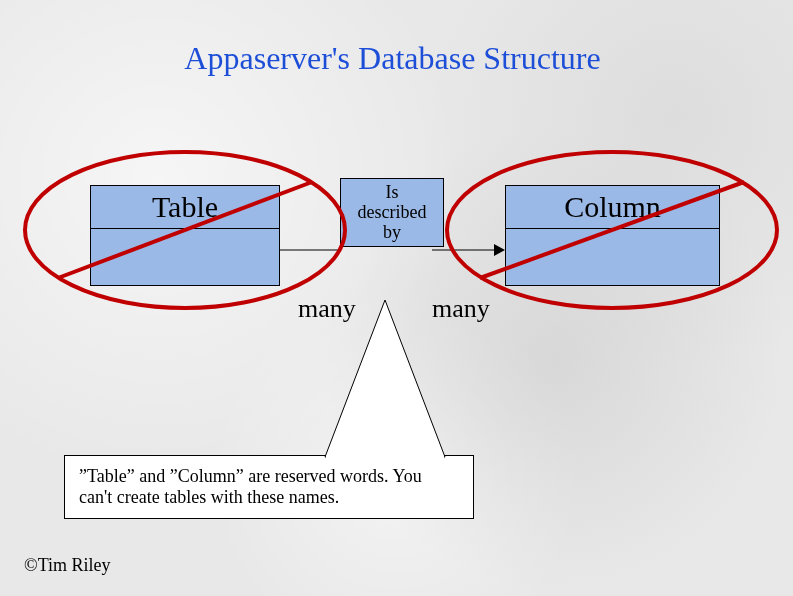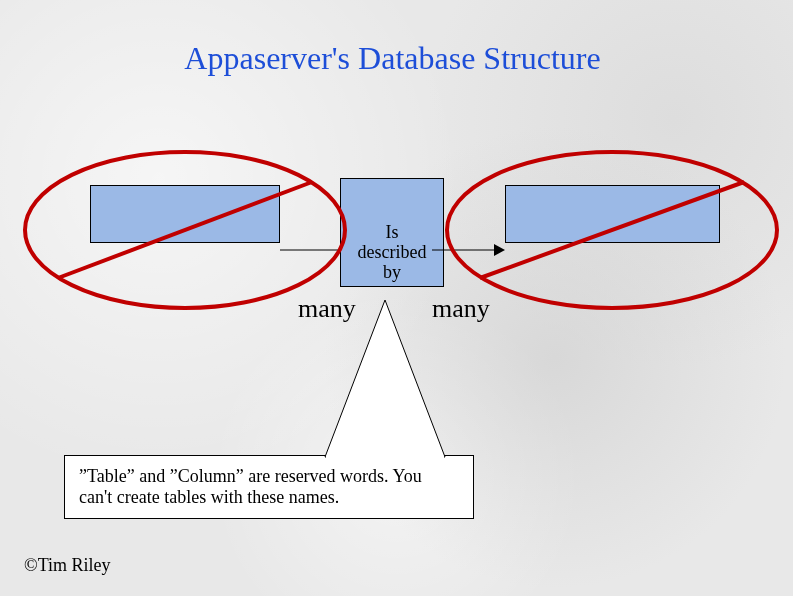--- a/index.html
+++ b/index.html
@@ -96,29 +96,31 @@
     height: 596px;
     pointer-events: none;
   }
 </style>
 </head>
 <body>
 
 <div class="title">Appaserver's Database Structure</div>
 
 <div class="entity-box" style="left:90px; top:185px; width:190px;">
+  <div class="entity-header">Table</div>
   <div class="entity-body"></div>
 </div>
 
 <div class="entity-box" style="left:505px; top:185px; width:215px;">
+  <div class="entity-header">Column</div>
   <div class="entity-body"></div>
 </div>
 
 <div class="rel-box" style="left:340px; top:178px; width:90px;">
-  <span style="white-space:pre-line; display:block;margin-top:40px;">Is
+  <span style="white-space:pre-line; display:block;">Is
 described
 by</span>
 </div>
 
 <div class="many" style="left:298px; top:266px;">many</div>
 <div class="many" style="left:432px; top:266px;">many</div>
 
 <div class="callout-box" style="left:64px; top:455px;">
   <span>”Table” and ”Column” are reserved words. You can't create tables with these names.</span>
 </div>

